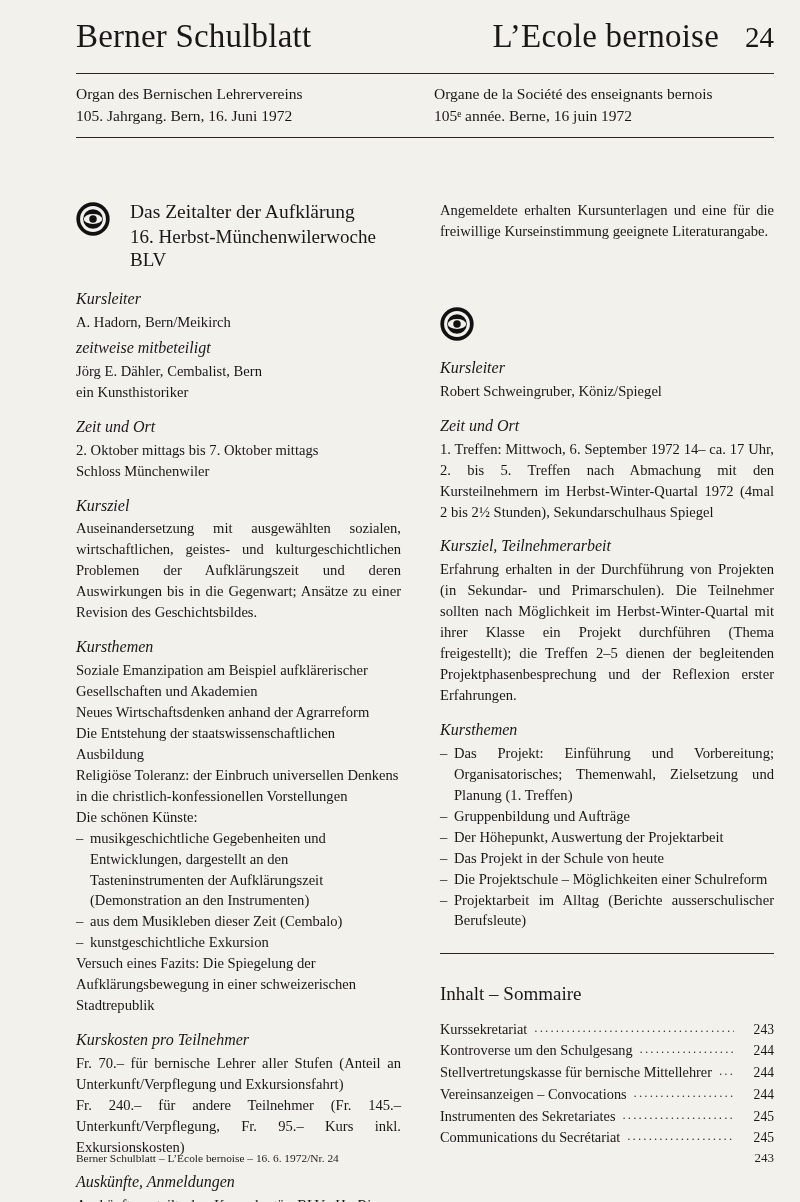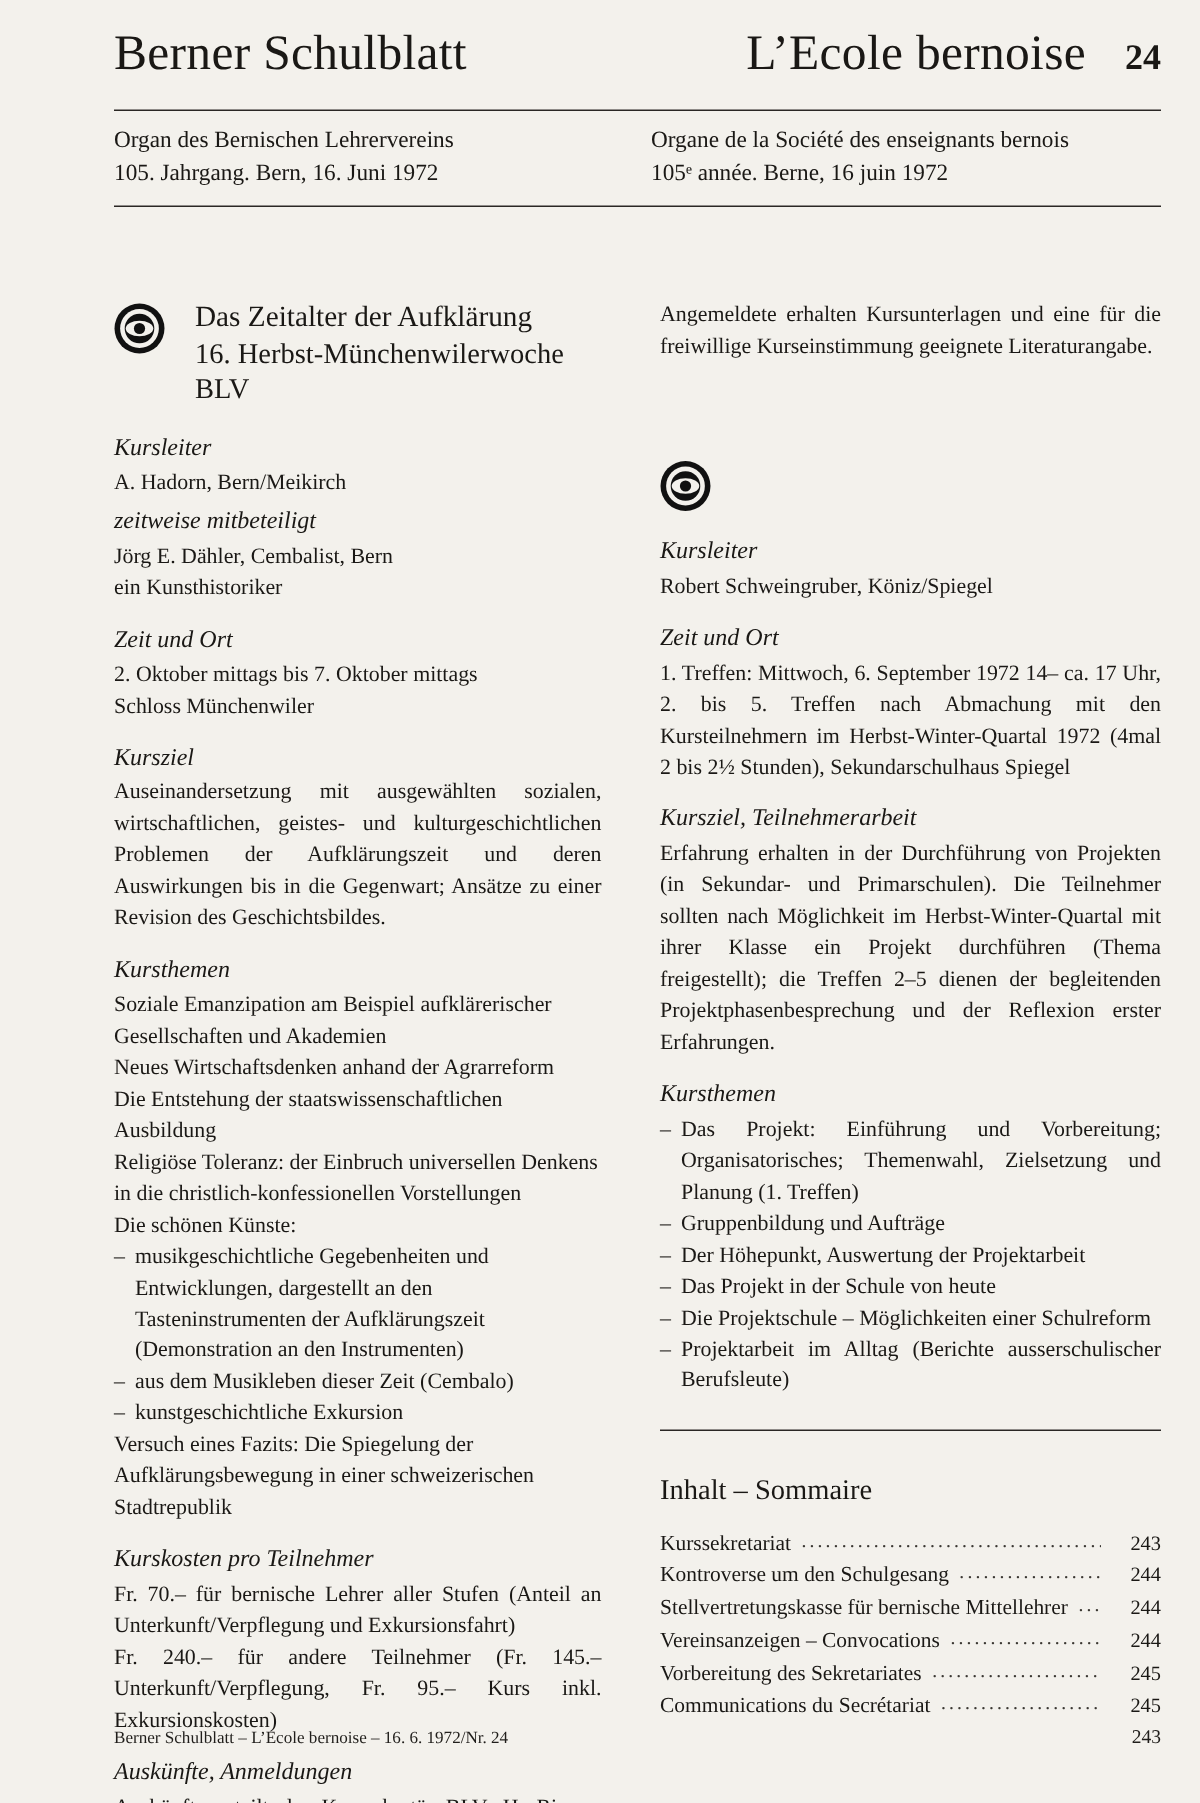--- a/index.html
+++ b/index.html
@@ -41,22 +41,21 @@
     display: flex;
     align-items: baseline;
     gap: 26px;
     white-space: nowrap;
   }
   .masthead-right {
     font-size: 33px;
     letter-spacing: 0.2px;
   }
   .issue-number {
-    font-size: 24px;
-    font-weight: bold;
+    font-size: 29px;
   }
   .rule {
     height: 1px;
     background: #2a2724;
     margin: 0 34px 0 36px;
   }
   .rule-top { margin-top: 18px; }
   .subhead {
     display: flex;
     padding: 9px 34px 10px 36px;
@@ -348,21 +347,21 @@
             <span class="toc-label">Stellvertretungskasse für bernische Mittellehrer</span>
             <span class="toc-dots">...........................................................................</span>
             <span class="toc-page">244</span>
           </div>
           <div class="toc-row">
             <span class="toc-label">Vereinsanzeigen – Convocations</span>
             <span class="toc-dots">...........................................................................</span>
             <span class="toc-page">244</span>
           </div>
           <div class="toc-row">
-            <span class="toc-label">Vorbereitung des Sekretariates</span>
+            <span class="toc-label">Instrumenten des Sekretariates</span>
             <span class="toc-dots">...........................................................................</span>
             <span class="toc-page">245</span>
           </div>
           <div class="toc-row">
             <span class="toc-label">Communications du Secrétariat</span>
             <span class="toc-dots">...........................................................................</span>
             <span class="toc-page">245</span>
           </div>
 
         </div>

